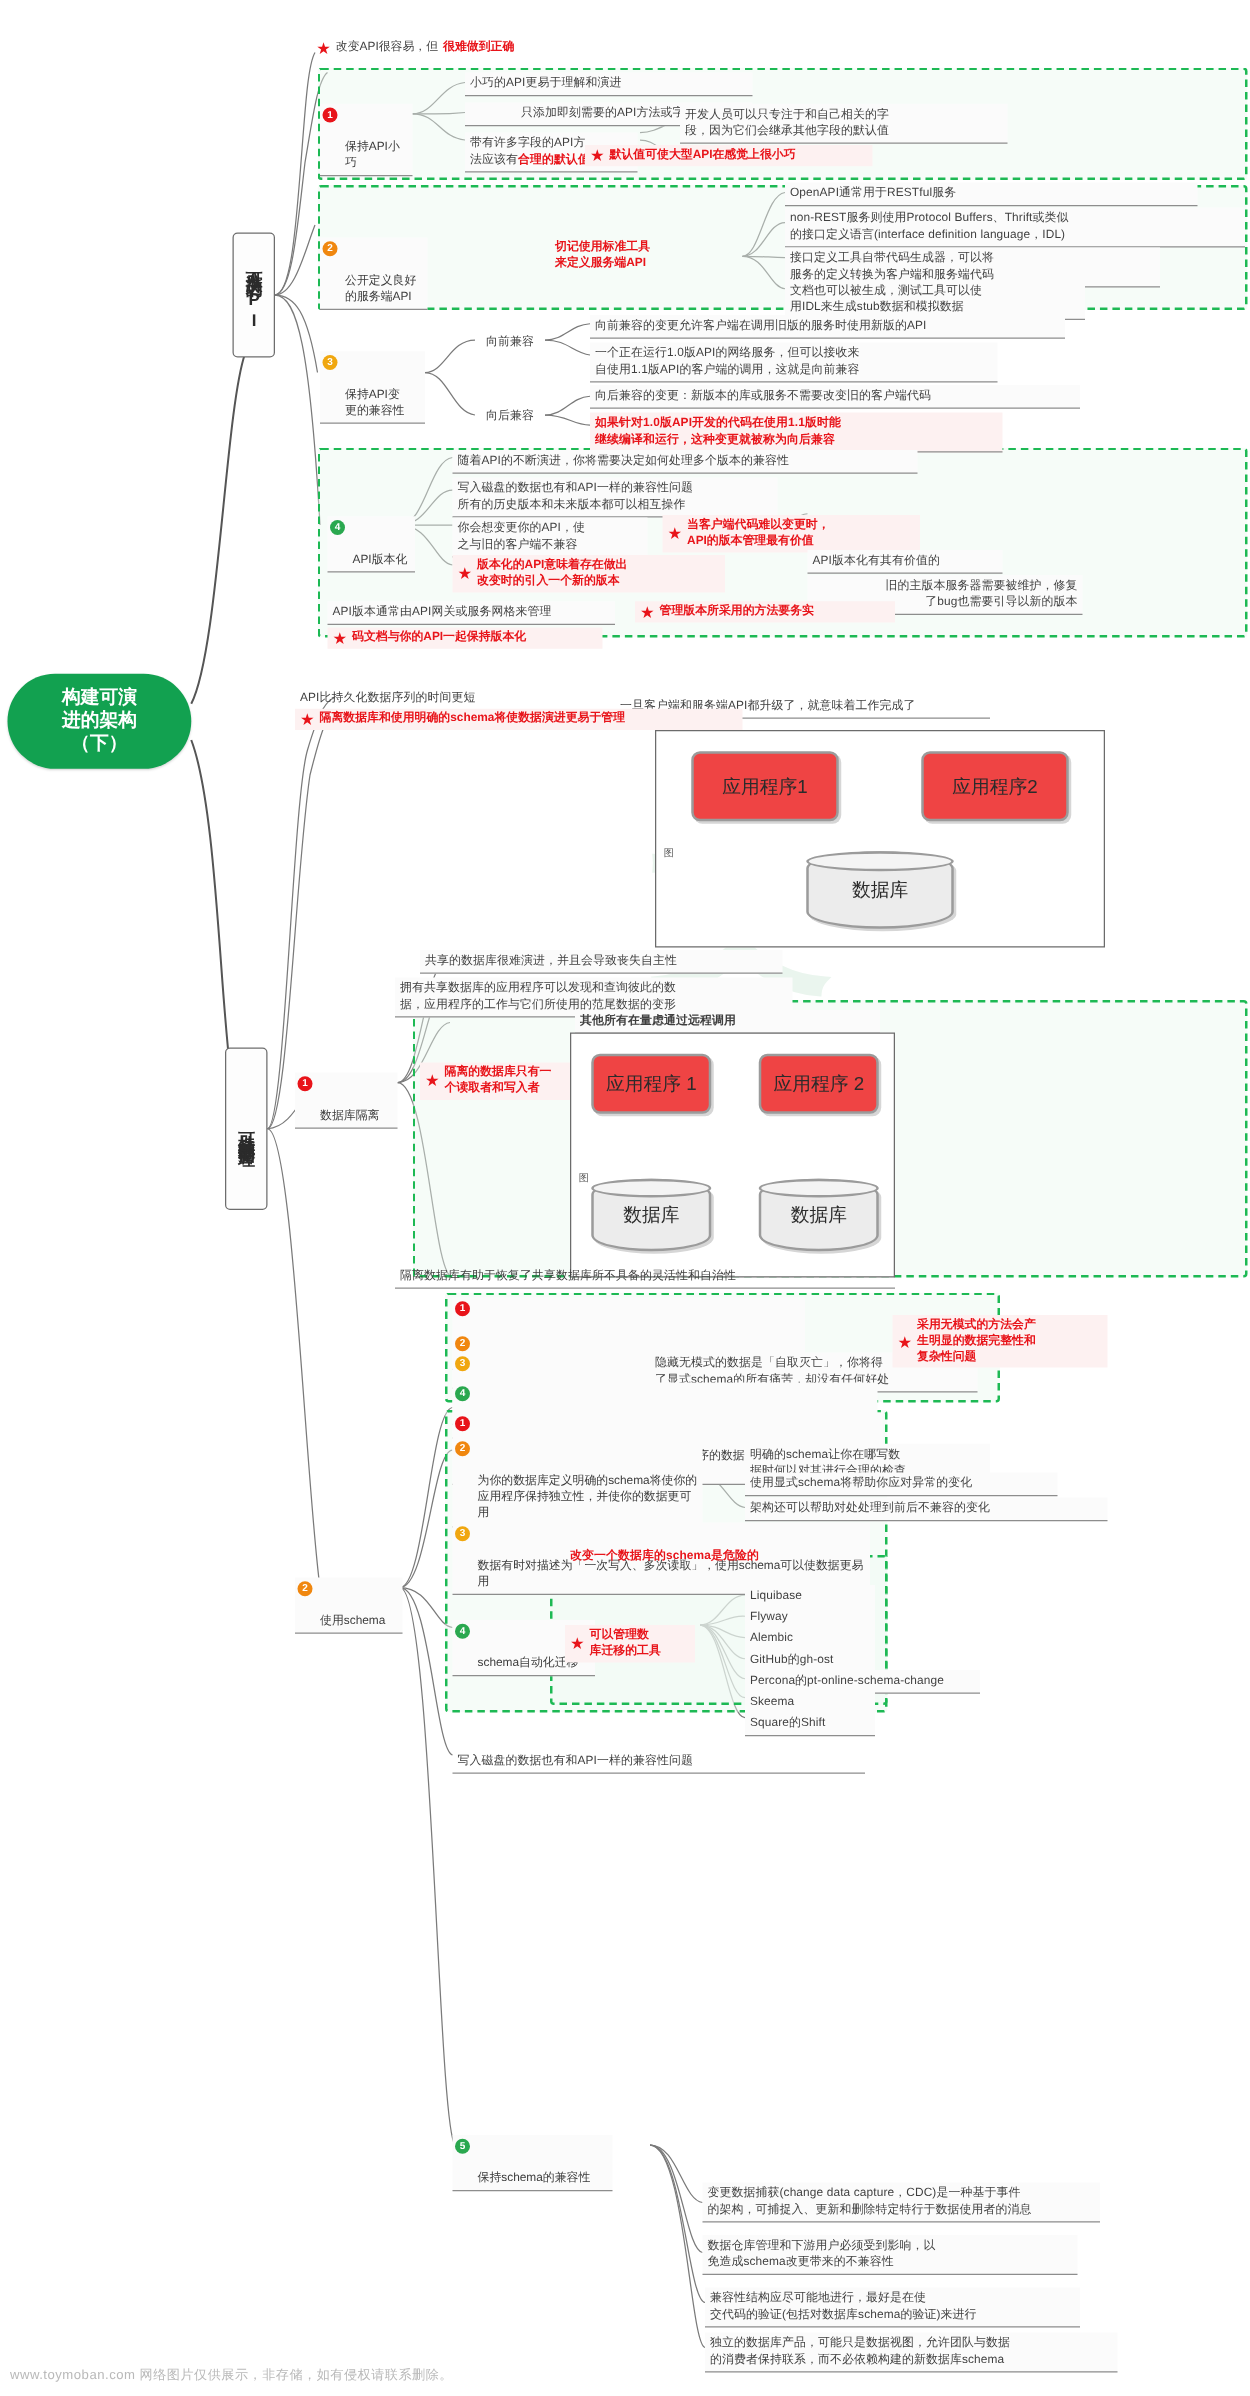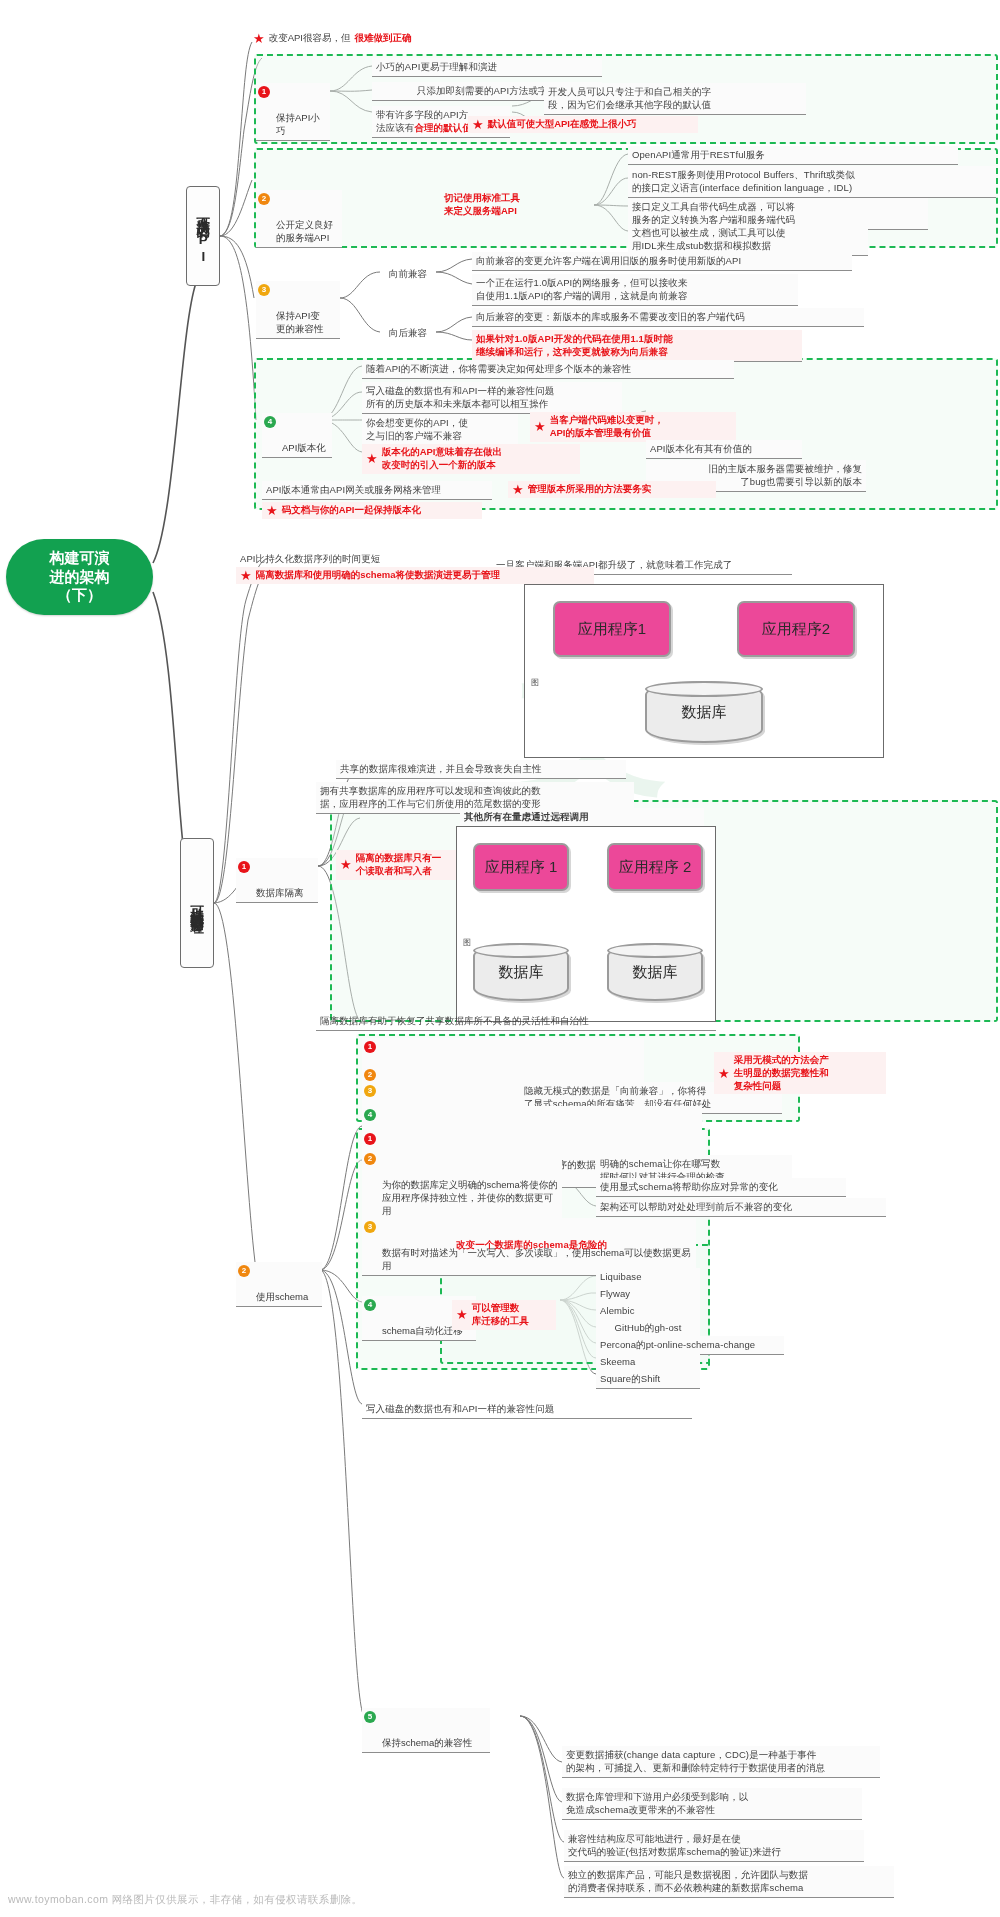--- a/index.html
+++ b/index.html
@@ -84,21 +84,21 @@
     border:2px dashed #1db954;
     background:rgba(233,247,238,.42);
     border-radius:3px;
     pointer-events:none;
   }
   .dash.tight { background:rgba(240,250,244,.5); }
 
   
   .fig { position:absolute; border:1px solid #6b6b6b; background:#fff; }
   .fig .appbox {
-    position:absolute; background:#ec4899; border:2px solid #9b9b9b;
+    position:absolute; background:#ef4444; border:2px solid #9b9b9b;
     border-radius:7px; display:flex; align-items:center; justify-content:center;
     font-size:15px; color:#2b2b2b; box-shadow:2px 2px 0 #d6d6d6;
   }
   .fig .dbcyl {
     position:absolute; display:flex; align-items:center; justify-content:center;
     font-size:15px; color:#2b2b2b;
   }
   .fig .dbcyl .body {
     position:absolute; inset:0; background:#ececec;
     border:2px solid #9b9b9b; border-radius:50%/22%;
@@ -380,21 +380,21 @@
   </div>
   <div class="l2" style="left:362px;top:1066px;width:282px;">
     <span class="num n2">2</span>
     <span>无模式并不意味着「没有模式」（数据将无法使用）</span>
   </div>
   <div class="l2" style="left:362px;top:1082px;width:150px;">
     <span class="num n3">3</span>
     <span>不要将无模式的数据隐藏
 在已经模式化的数据中</span>
   </div>
-  <div class="node" style="left:520px;top:1082px;width:262px;">隐藏无模式的数据是「向前兼容」，你将得
+  <div class="node" style="left:520px;top:1082px;width:262px;">隐藏无模式的数据是「自取灭亡」，你将得
 了显式schema的所有痛苦，却没有任何好处</div>
   <div class="l2" style="left:362px;top:1106px;width:340px;color:#e8141a;font-weight:bold;">
     <span class="num n4">4</span>
     <span>无模式数据有一种隐含的模式，可以在读取时被提供或推断出来</span>
   </div>
   <div class="star-note" style="left:714px;top:1052px;width:172px;">
     <span class="st">★</span>
     <span>采用无模式的方法会产
 生明显的数据完整性和
 复杂性问题</span>
@@ -424,21 +424,21 @@
   </div>
   <div class="star-note" style="left:452px;top:1300px;width:104px;">
     <span class="st">★</span>
     <span>可以管理数
 库迁移的工具</span>
   </div>
 
   <div class="node" style="left:596px;top:1268px;width:104px;">Liquibase</div>
   <div class="node" style="left:596px;top:1285px;width:104px;">Flyway</div>
   <div class="node" style="left:596px;top:1302px;width:104px;">Alembic</div>
-  <div class="node" style="left:596px;top:1319px;width:104px;text-align:center;">GitHub的gh-ost</div>
+  <div class="node" style="left:596px;top:1319px;width:104px;">GitHub的gh-ost</div>
   <div class="node" style="left:596px;top:1336px;width:188px;">Percona的pt-online-schema-change</div>
   <div class="node" style="left:596px;top:1353px;width:104px;">Skeema</div>
   <div class="node" style="left:596px;top:1370px;width:104px;">Square的Shift</div>
 
 
   <div class="l2" style="left:362px;top:1708px;width:128px;">
     <span class="num n5">5</span>
     <span>保持schema的兼容性</span>
   </div>
   <div class="node plain" style="left:362px;top:1400px;width:330px;">写入磁盘的数据也有和API一样的兼容性问题</div>

